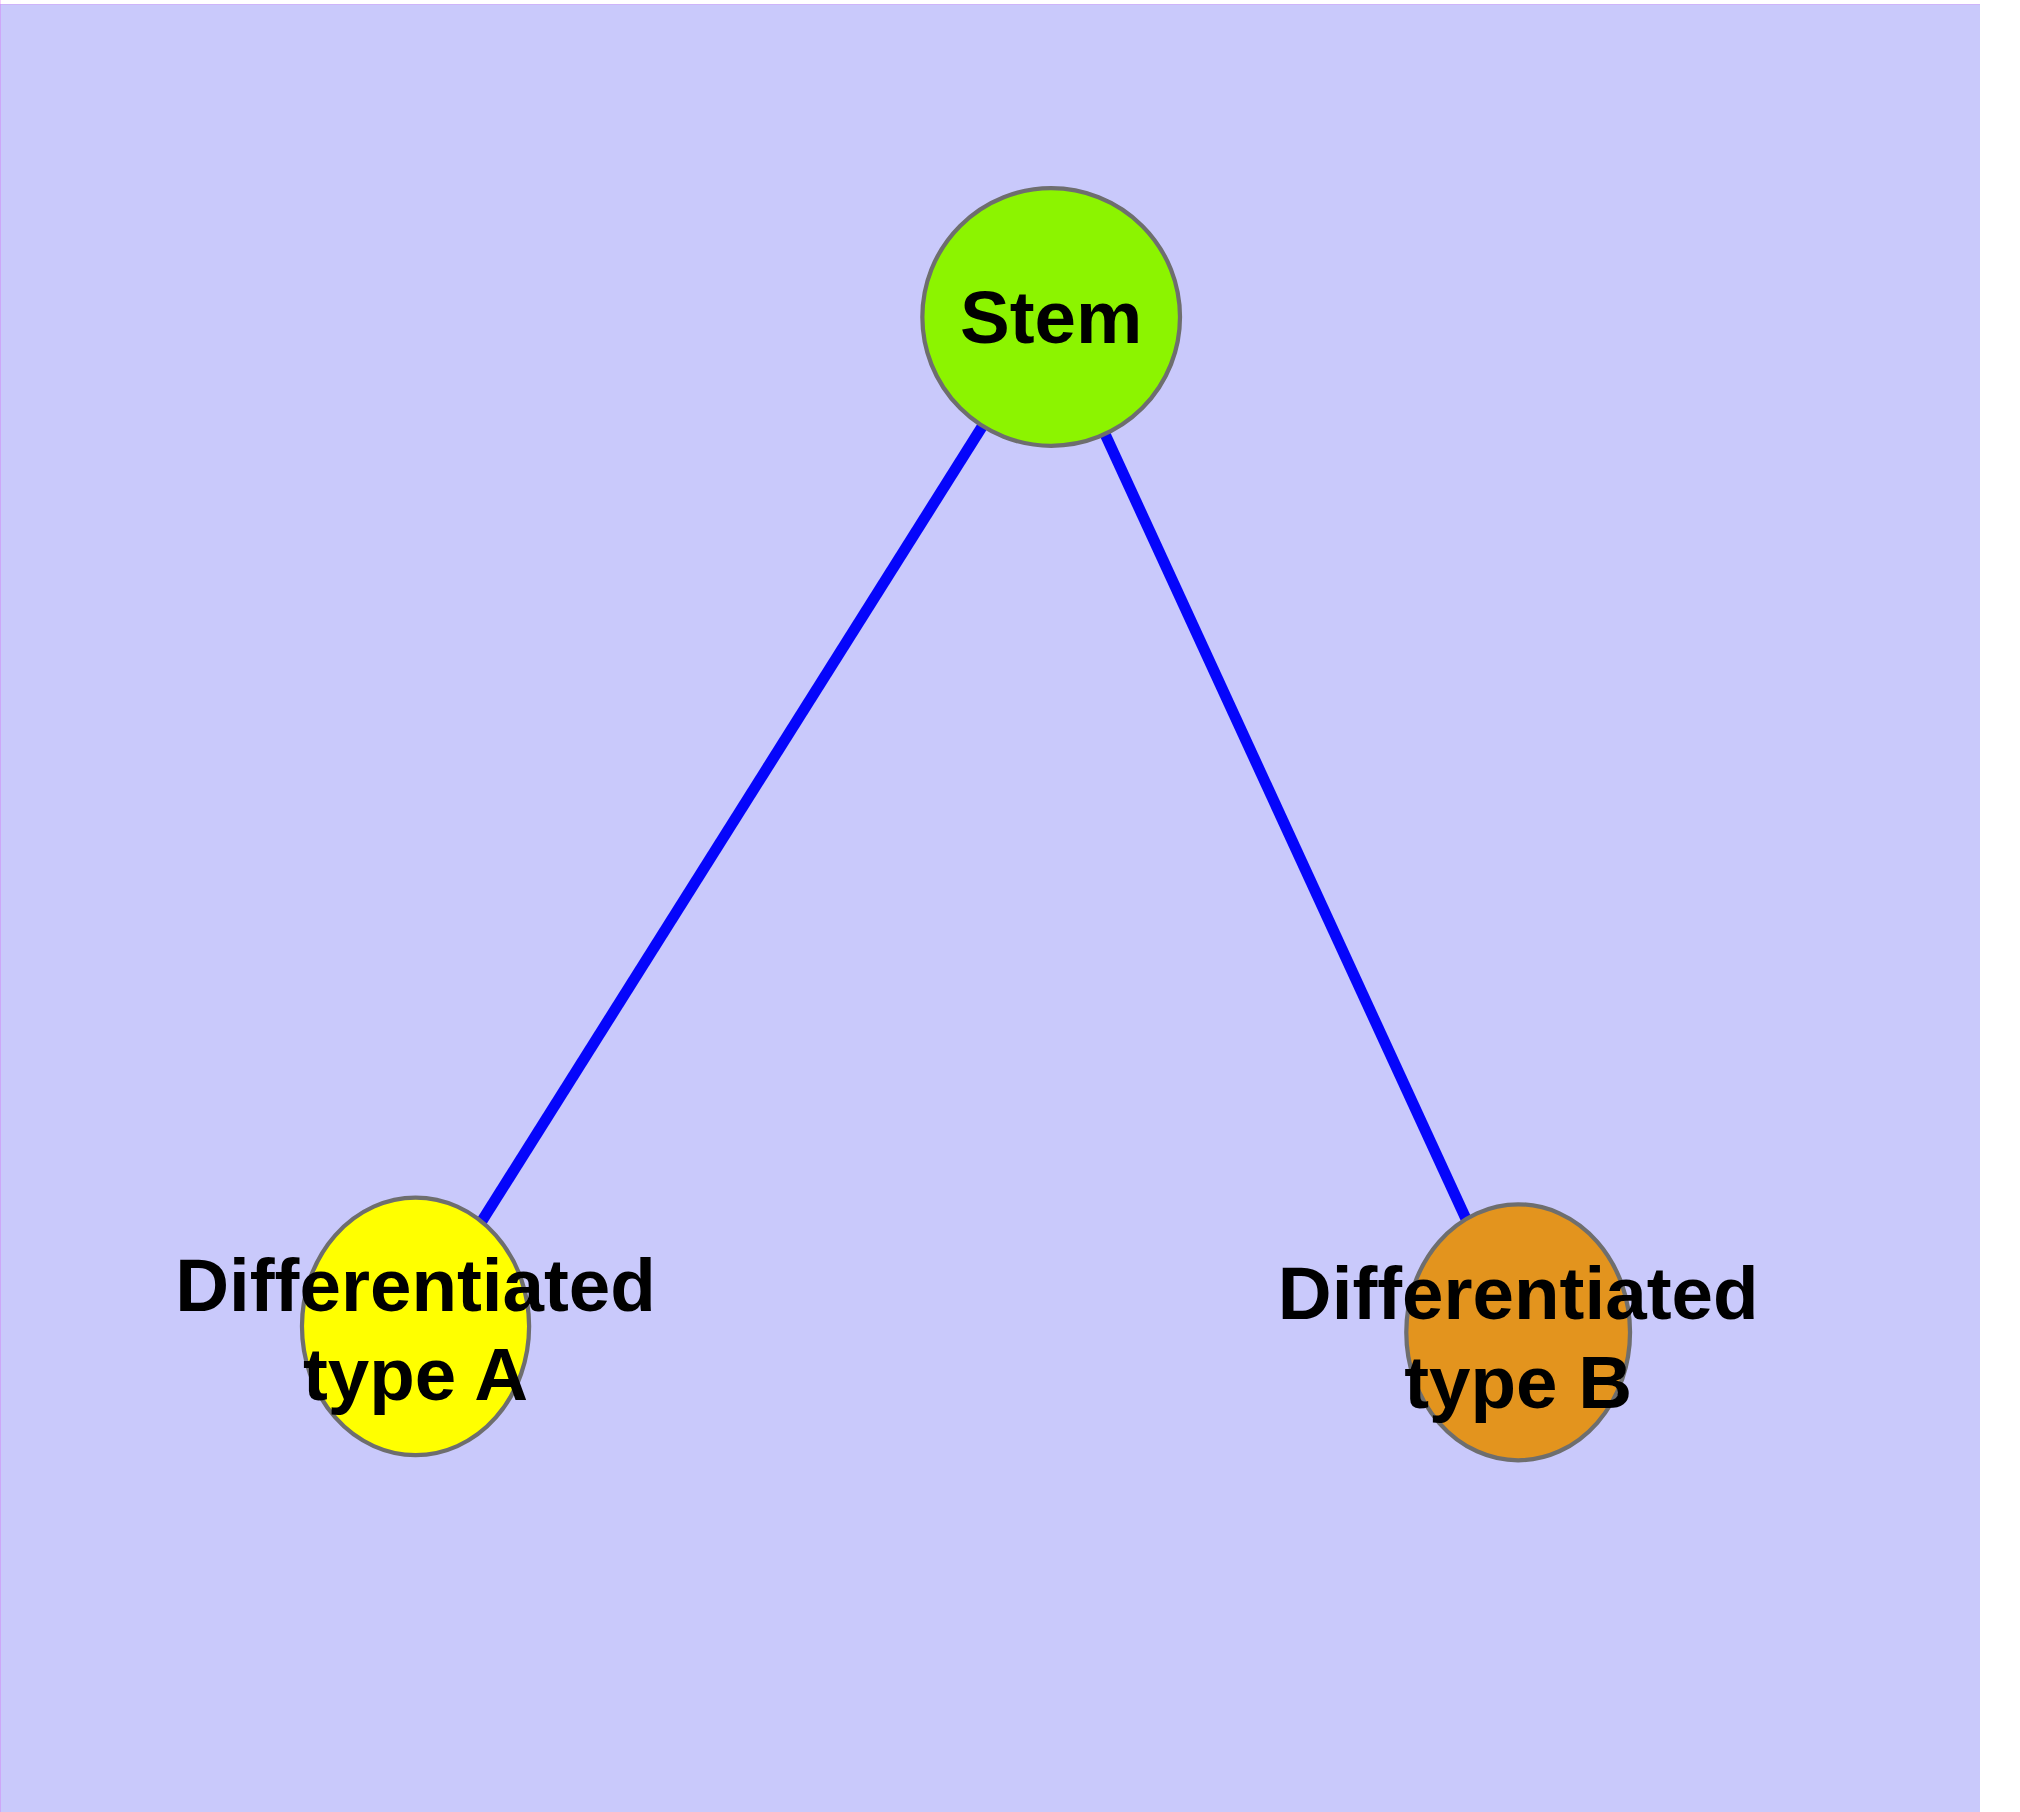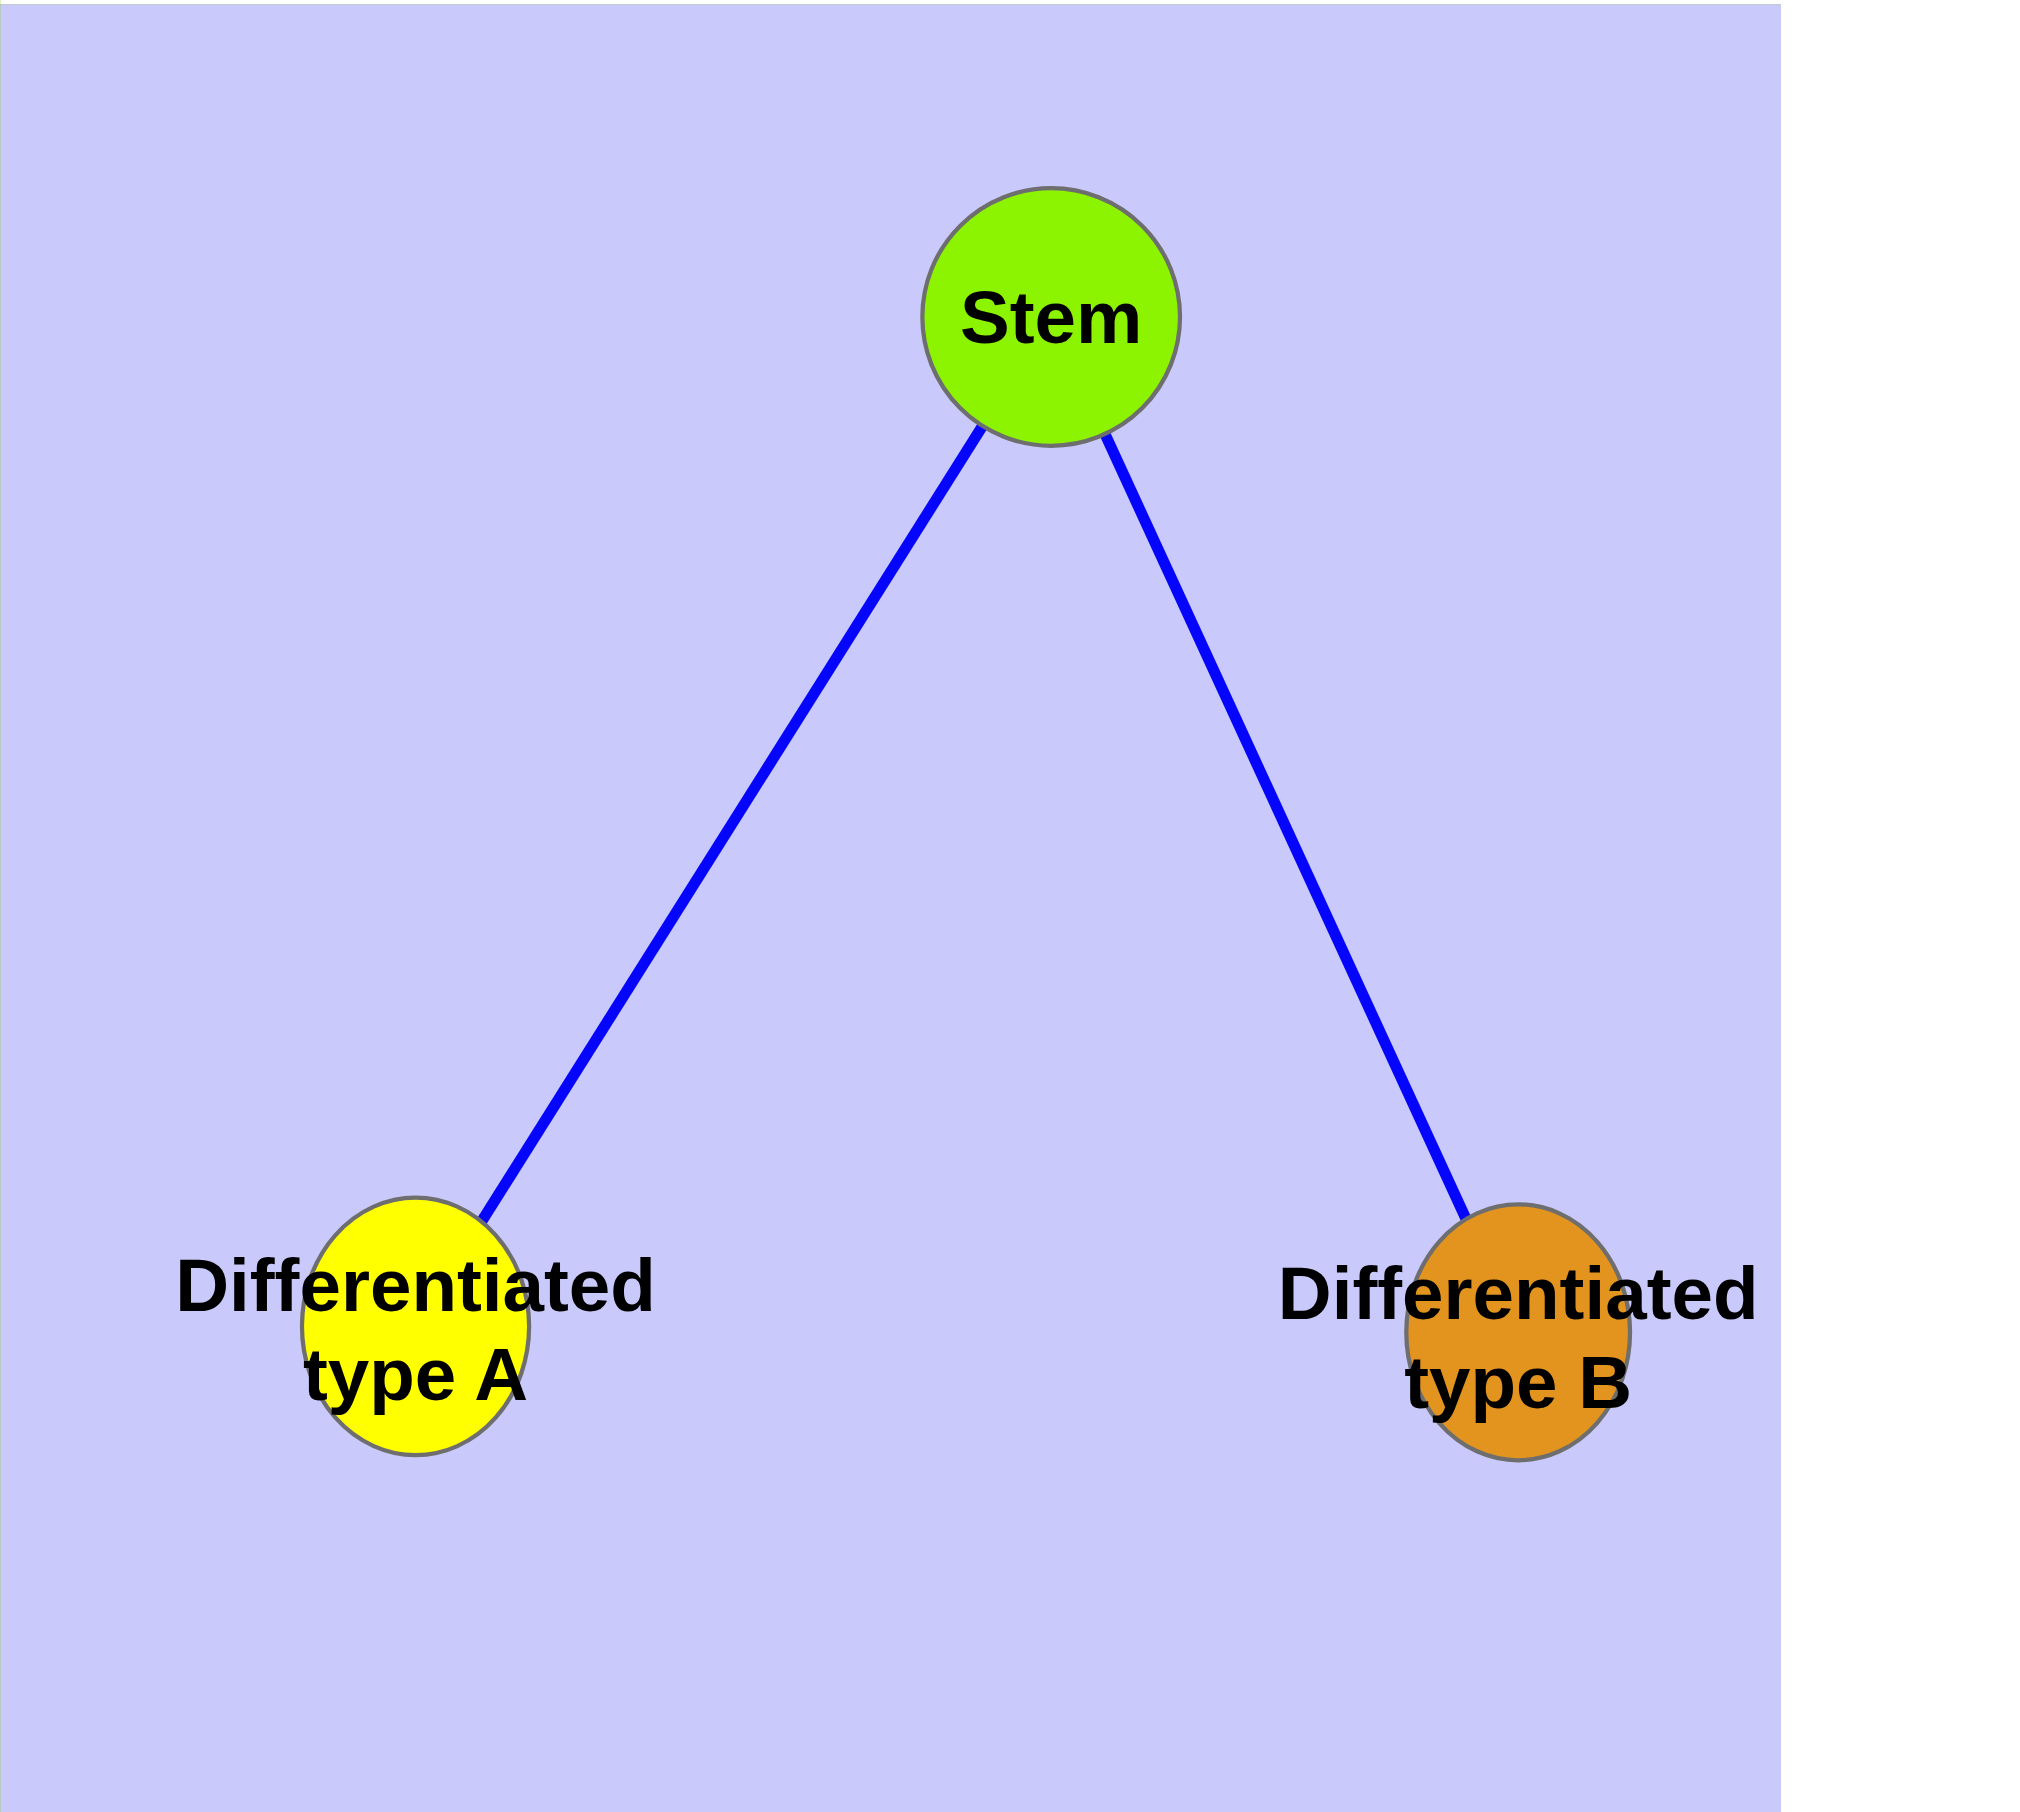--- a/index.html
+++ b/index.html
@@ -2,24 +2,24 @@
 <html style="font-size:13.6px"><head>
 <meta charset="utf-8">
 <style>
   html, body {
     margin: 0;
     padding: 0;
     background: #ffffff;
   }
   .stage {
     position: relative;
-    width: 1781px;
+    width: 1980px;
     height: 1812px;
     overflow: hidden;
-    background: #84cc16;
+    background: #d946ef;
     text-align: center;
   }
   svg {
     display: block;
   }
   .node-label {
     font-family: "Liberation Sans", sans-serif;
     font-weight: bold;
     font-size: 88px;
     text-anchor: middle;

